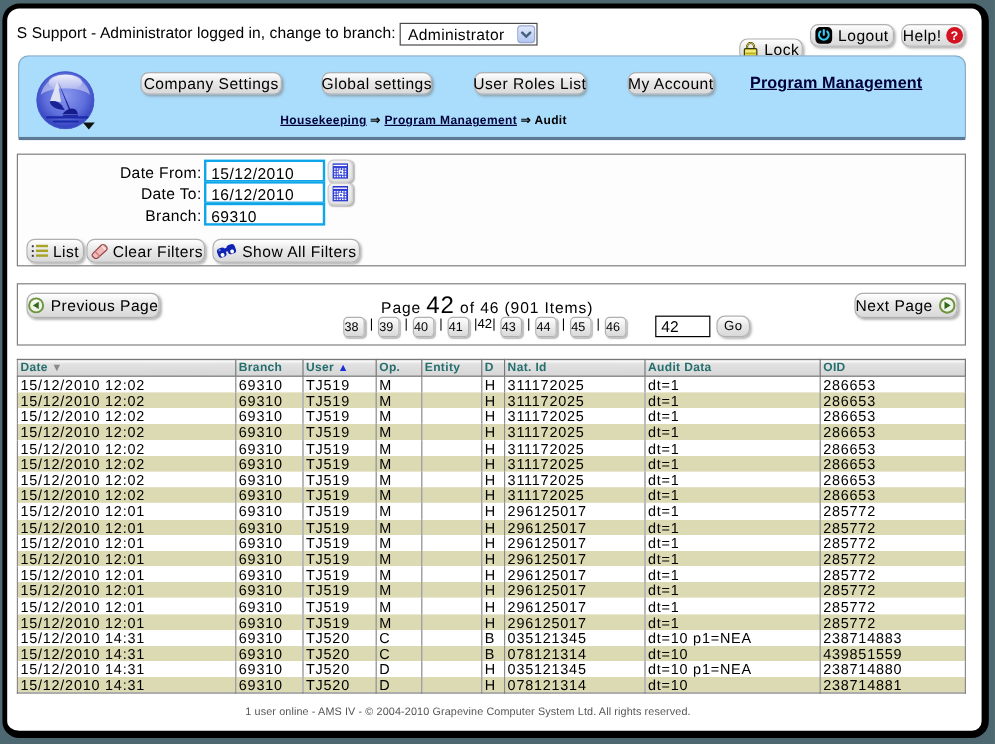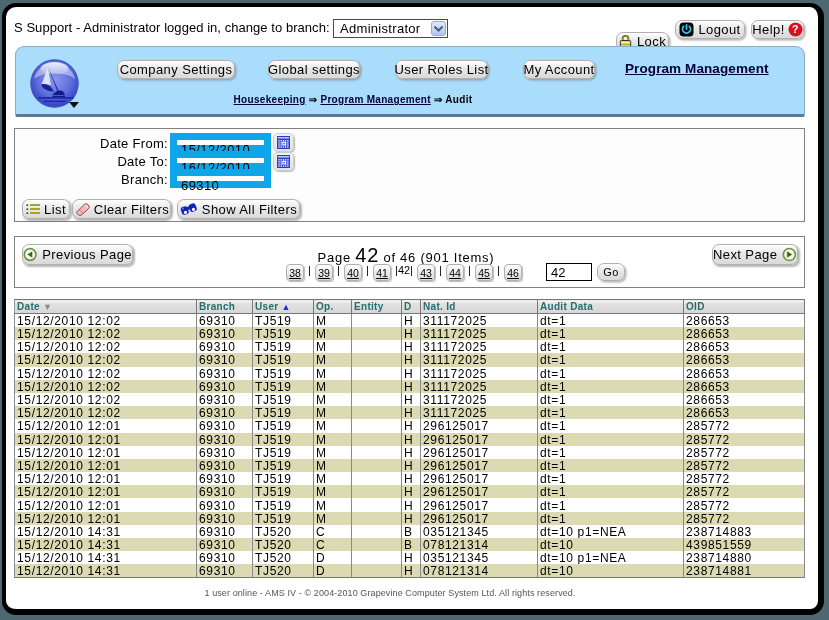--- a/index.html
+++ b/index.html
@@ -39,35 +39,35 @@
 
 #logo { position:absolute; left:30px; top:59px; width:49px; height:49px; }
 #logotri { position:absolute; left:69px; top:102px; width:0; height:0;
   border-left:5px solid transparent; border-right:5px solid transparent; border-top:6px solid #111; }
 
 
 #filter { position:absolute; left:14px; top:128px; width:791px; height:94px;
   background:#fdfdfd; border:1px solid #808080; }
 .flabel { position:absolute; right:661px; font-size:13px; letter-spacing:0.3px; color:#000; text-align:right; }
 .finput { position:absolute; left:170px; width:101px; height:19px; background:#fff;
-  border:7px solid #0ea5e9; font-size:13px; letter-spacing:0.4px; padding:2px 0 0 4px; }
+  border:2px solid #0ea5e9; font-size:13px; letter-spacing:0.4px; padding:2px 0 0 4px; }
 .calbtn { position:absolute; left:273px; width:21px; height:19px;
   background:linear-gradient(#f2f2f2,#e2e2e2); border:1px solid #ccc; border-radius:5px;
   box-shadow:1px 1px 1px rgba(120,120,120,.5); display:flex; align-items:center; justify-content:center; }
 
 
 #pager { position:absolute; left:14px; top:236px; width:791px; height:52px;
   background:#fff; border:1px solid #808080; }
 #pagetext { position:absolute; left:0; right:29px; top:244px; text-align:center;
   font-size:13px; letter-spacing:0.75px; color:#000;padding-left:12px; }
 #pagetext b { font-size:20px; font-weight:normal; }
 #pagenums { position:absolute; left:0; right:21px; top:264px; text-align:center; font-size:11px; color:#000; }
-.pgbtn { display:inline-block; width:18px; height:17px; line-height:16px; margin:0 1px; text-align:center;
+.pgbtn { display:inline-block; width:18px; height:17px; line-height:16px; margin:0 1px; text-align:left;
   background:linear-gradient(#fdfdfd,#d9d9d9); border:1px solid #b0b0b0; border-radius:4px;
-  font-size:10.5px; box-shadow:1px 1px 1px rgba(120,120,120,.5); vertical-align:top;text-decoration:underline; }
+  font-size:10.5px; box-shadow:1px 1px 1px rgba(120,120,120,.5); vertical-align:top; }
 #pginput { position:absolute; left:546px; top:263px; width:46px; height:18px;
   border:1px solid #000; font-size:13px; padding:1px 0 0 4px; background:#fff; }
 
 
 #tbl { position:absolute; left:14px; top:299px; width:791px; border-collapse:collapse;
   font-size:12px; letter-spacing:0.65px; color:#000; }
 #tbl th { background:linear-gradient(#ffffff 0%, #e2e2e2 20%, #d6d6d6 100%); color:#256e6e; text-align:left;
   font-size:10px; letter-spacing:0.3px; font-weight:bold; height:14px; padding:0 0 0 2px;
   border:1px solid #777; border-left:1px solid #999; }
 #tbl td { height:13.2px; line-height:12px; padding:1px 0 0 2px; border-left:1px solid #8a8a8a; border-right:1px solid #8a8a8a;

